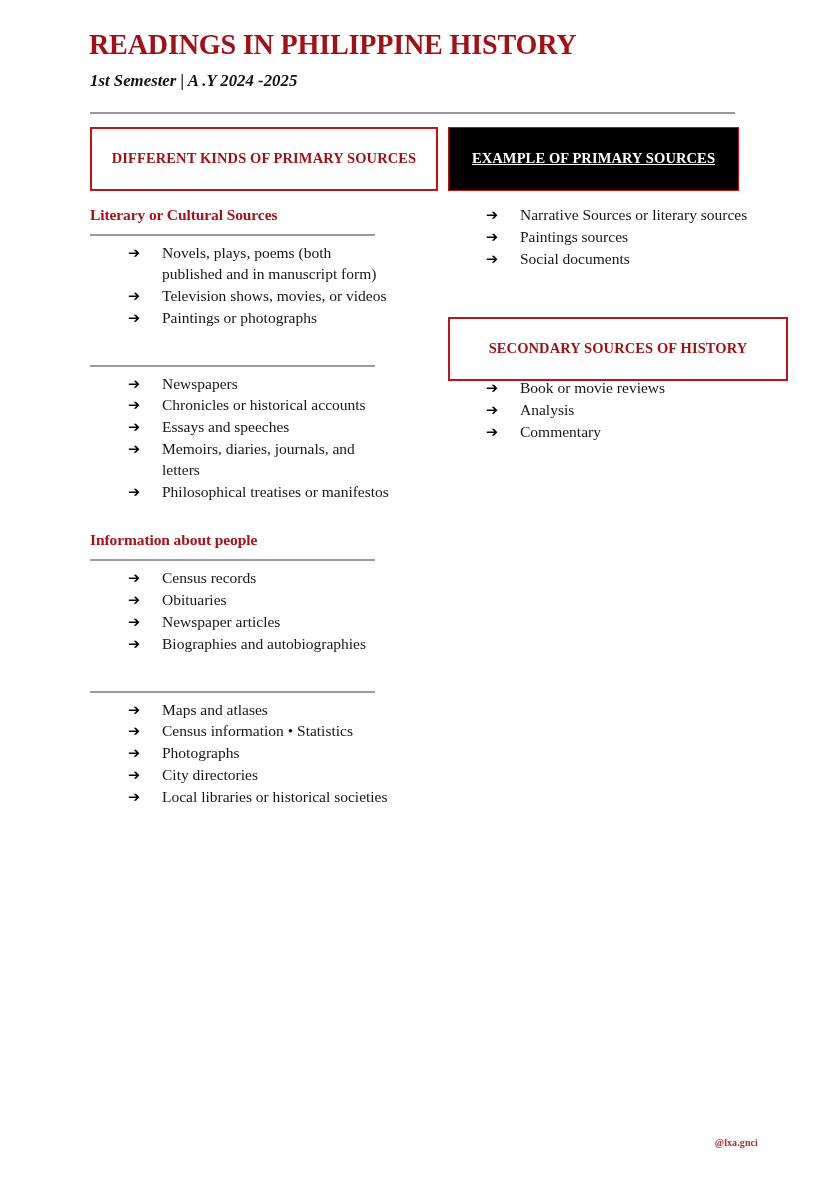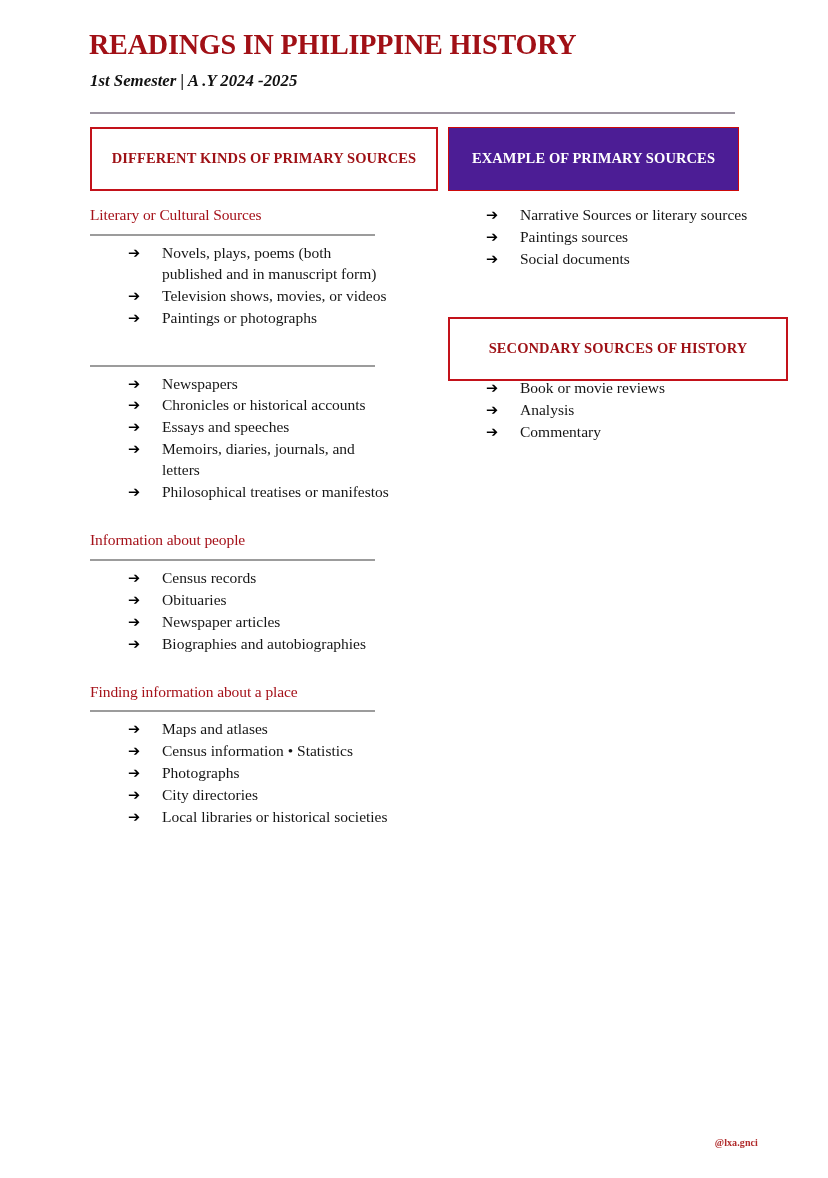--- a/index.html
+++ b/index.html
@@ -73,38 +73,39 @@
     letter-spacing: 0.1px;
     line-height: 1.35;
     padding: 4px 10px;
   }
   .box.outline {
     border: 2px solid #C3121A;
     background: #ffffff;
     color: #9E1015;
   }
   .box.filled {
-    background: #4c1d95;
+    background: #000000;
     border: 1px solid #CE0A0A;
     color: #ffffff;
+    text-decoration: underline;
   }
 
   #box-primary-kinds { left: 90px; top: 127px; width: 348px; height: 64px; }
   #box-example-primary { left: 448px; top: 127px; width: 291px; height: 64px; }
   #box-secondary { left: 448px; top: 317px; width: 340px; height: 64px; }
 
   
   .col-left { position: absolute; left: 90px; top: 205px; width: 300px; }
   .col-right { position: absolute; left: 448px; top: 205px; width: 300px; }
 
   
   .section { margin-bottom: 0; }
   .section-heading {
     font-size: 15.5px;
-    font-weight: normal;
+    font-weight: bold;
     color: #A5121A;
     line-height: 1.28;
     margin: 0;
     padding: 0;
     letter-spacing: -0.1px;
   }
   .section-rule {
     width: 285px;
     height: 2px;
     background: #9c9c9c;
@@ -206,21 +207,20 @@
         <li><span class="arrow">➔</span><span>Census records</span></li>
         <li><span class="arrow">➔</span><span>Obituaries</span></li>
         <li><span class="arrow">➔</span><span>Newspaper articles</span></li>
         <li><span class="arrow">➔</span><span>Biographies and autobiographies</span></li>
       </ul>
     </div>
 
     <div class="gap-lg"></div>
 
     <div class="section">
-      <div class="section-heading">Finding information about a place</div>
       <div class="section-rule"></div>
       <ul class="arrow-list">
         <li><span class="arrow">➔</span><span>Maps and atlases</span></li>
         <li><span class="arrow">➔</span><span>Census information • Statistics</span></li>
         <li><span class="arrow">➔</span><span>Photographs</span></li>
         <li><span class="arrow">➔</span><span>City directories</span></li>
         <li><span class="arrow">➔</span><span>Local libraries or historical societies</span></li>
       </ul>
     </div>
 

